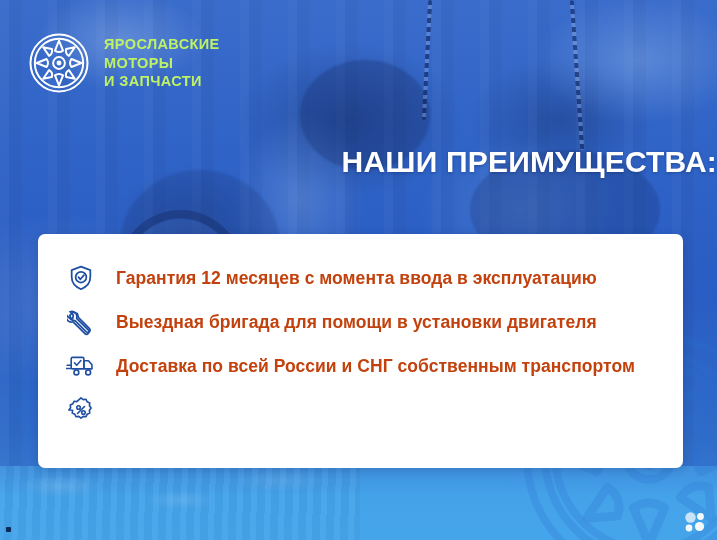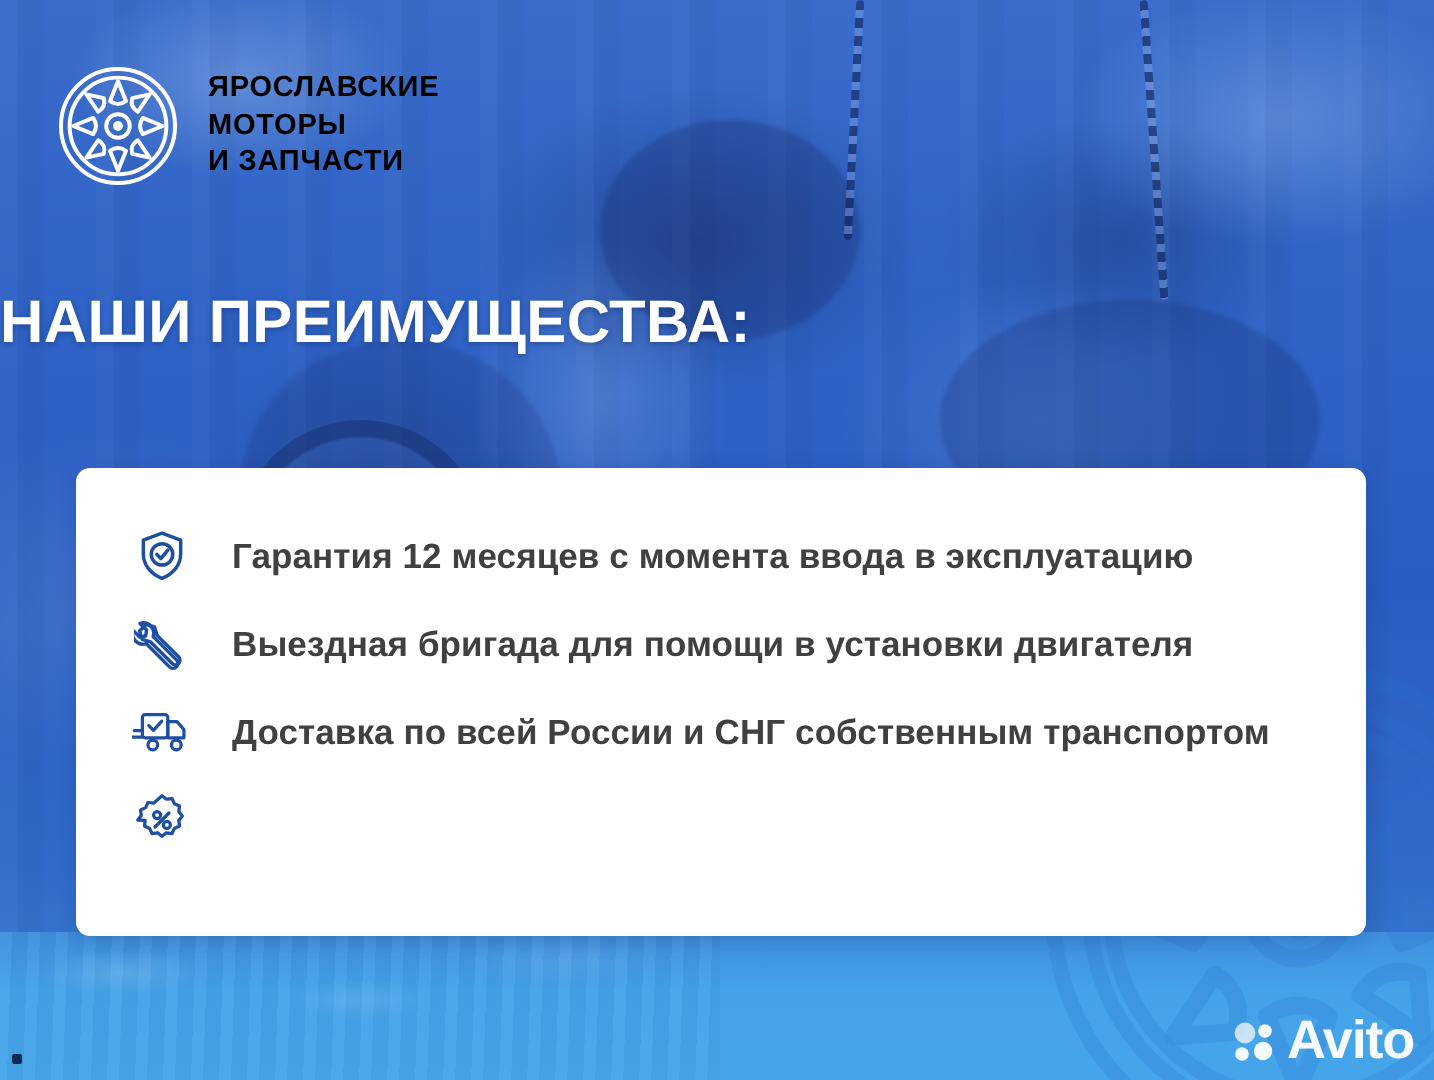--- a/index.html
+++ b/index.html
@@ -129,35 +129,35 @@
   .brand {
     position: absolute;
     left: 28px;
     top: 32px;
     display: flex;
     align-items: center;
     gap: 14px;
   }
   .brand-mark { width: 62px; height: 62px; flex: 0 0 auto; }
   .brand-text {
-    color: #000000;
+    color: #bef264;
     font-size: 14.5px;
     font-weight: bold;
     line-height: 1.3;
     letter-spacing: .4px;
     text-transform: uppercase;
     white-space: pre-line;
   }
 
   
   .headline {
     position: absolute;
     left: 0; right: 0;
     top: 145px;
-    text-align: left;
+    text-align: right;
     color: #ffffff;
     font-size: 30px;
     font-weight: bold;
     letter-spacing: .2px;
     text-shadow: 0 1px 3px rgba(10,30,80,.35);
   }
 
   
   .card {
     position: absolute;
@@ -181,21 +181,21 @@
   .feature-icon {
     width: 30px;
     height: 30px;
     flex: 0 0 30px;
     display: flex;
     align-items: center;
     justify-content: center;
     color: #1f4fa3;
   }
   .feature-label {
-    color: #404040;
+    color: #c2410c;
     font-size: 17.5px;
     font-weight: bold;
     letter-spacing: .05px;
     white-space: nowrap;
   }
 
   
   .avito {
     position: absolute;
     right: 10px;
@@ -329,16 +329,15 @@
 
   </div>
 
   <div class="avito">
     <svg class="avito-dots" viewBox="0 0 24 24">
       <circle cx="7.5" cy="7.5" r="5.2" fill="#ffffff" fill-opacity="0.75"></circle>
       <circle cx="17.5" cy="6.5" r="3.4" fill="#ffffff"></circle>
       <circle cx="6" cy="18" r="3.4" fill="#ffffff"></circle>
       <circle cx="16.5" cy="16.5" r="4.6" fill="#ffffff"></circle>
     </svg>
-    <span class="avito-word">Avito</span>
   </div>
 
 </div>
 
 </body></html>

